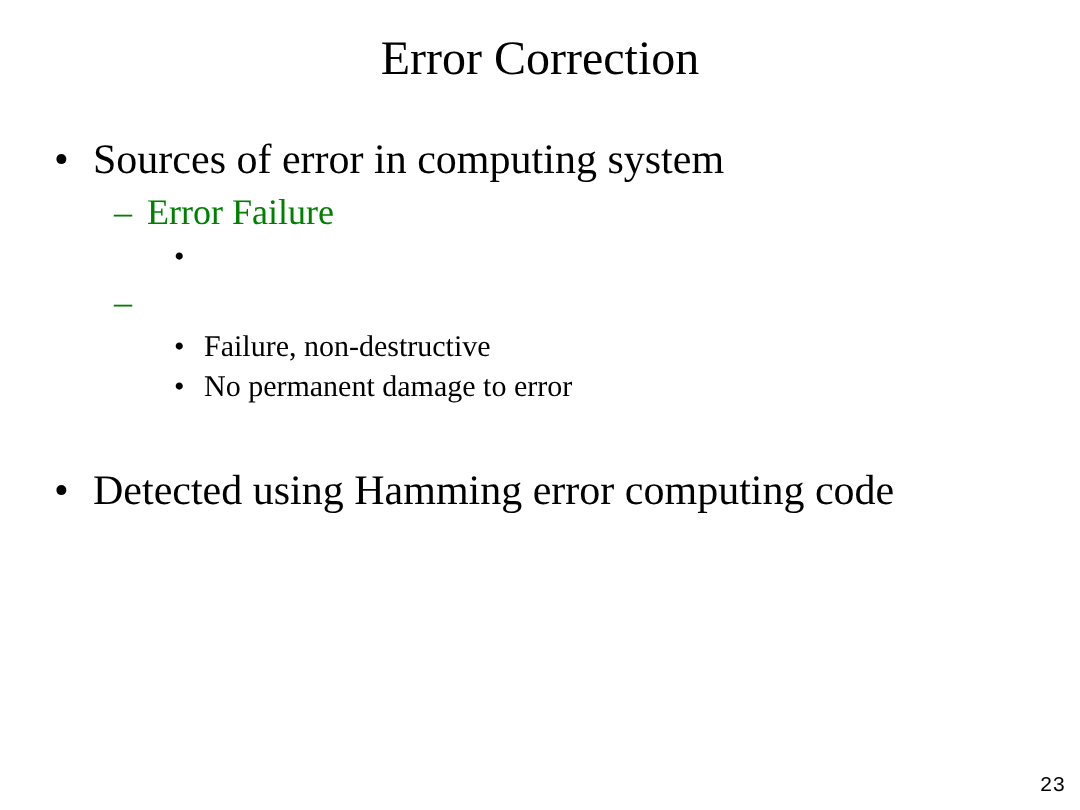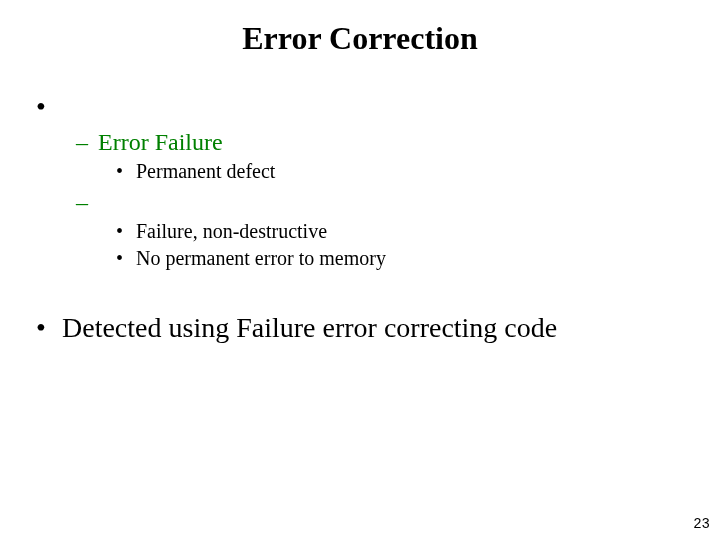--- a/index.html
+++ b/index.html
@@ -13,21 +13,21 @@
     overflow: hidden;
   }
   .slide {
     width: 720px;
     height: 540px;
     position: relative;
     box-sizing: border-box;
   }
   .title {
     text-align: center;
-    font-weight: bold;
+    font-weight: normal;
     font-size: 32px;
     color: #000;
     padding-top: 20px;
     padding-bottom: 24px;
   }
   .content {
     padding-left: 36px;
     padding-right: 36px;
   }
   .l1 {
@@ -87,49 +87,49 @@
 <body>
 
 <div class="slide">
 
   <div class="title">Error Correction</div>
 
   <div class="content">
 
     <div class="l1">
       <span class="bullet">•</span>
+      <span>Sources of error in computing system</span>
     </div>
 
     <div class="l2">
       <span class="dash">–</span>
       <span>Error Failure</span>
     </div>
 
     <div class="l3">
       <span class="bullet">•</span>
-      <span>Permanent defect</span>
     </div>
 
     <div class="l2">
       <span class="dash">–</span>
     </div>
 
     <div class="l3">
       <span class="bullet">•</span>
       <span>Failure, non-destructive</span>
     </div>
 
     <div class="l3">
       <span class="bullet">•</span>
-      <span>No permanent error to memory</span>
+      <span>No permanent damage to error</span>
     </div>
 
     <div class="gap"></div>
 
     <div class="l1">
       <span class="bullet">•</span>
-      <span>Detected using Failure error correcting code</span>
+      <span>Detected using Hamming error computing code</span>
     </div>
 
   </div>
 
   <div class="pagenum">23</div>
 </div>
 
 </body></html>

